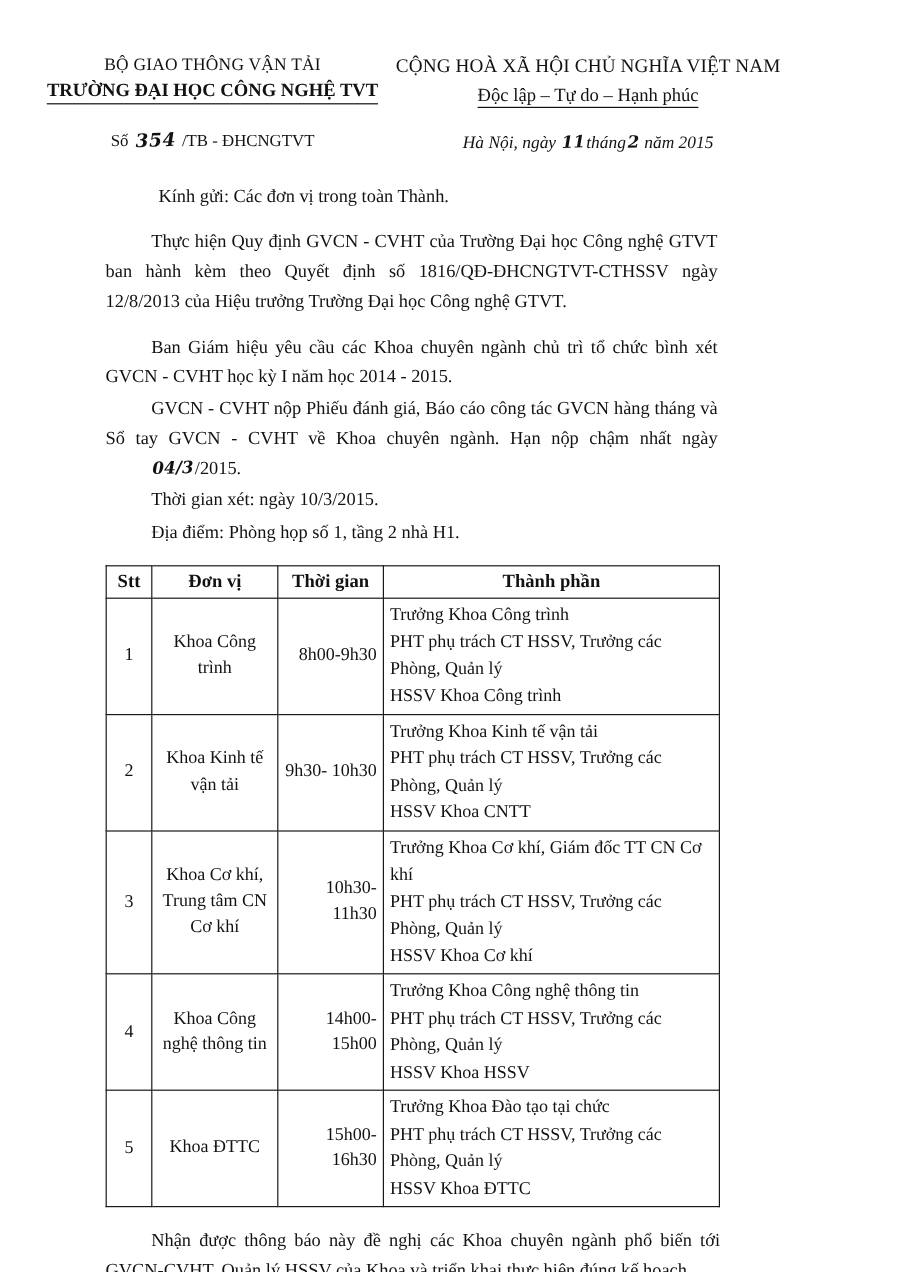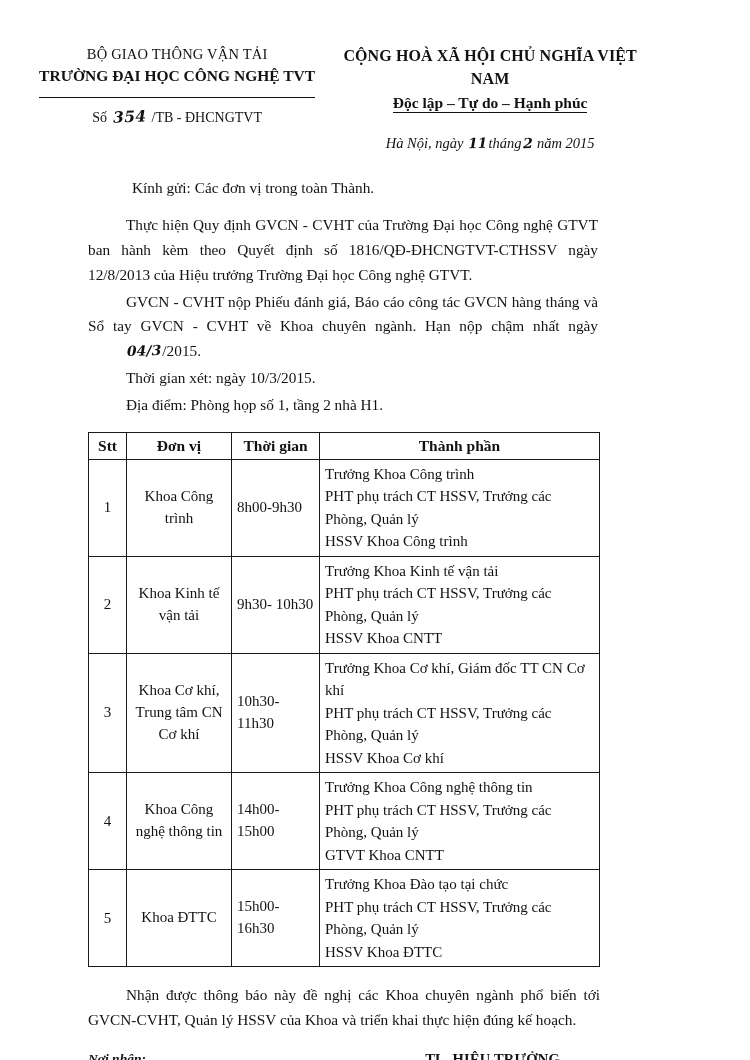--- a/index.html
+++ b/index.html
@@ -33,31 +33,31 @@
     font-size: 14.5px;
     letter-spacing: .2px;
     line-height: 1.45;
   }
   .org-line2 {
     font-size: 15.5px;
     font-weight: bold;
     line-height: 1.45;
     white-space: nowrap;
   }
-  .org-line2 .ul { border-bottom: 1.3px solid #121212; padding-bottom: 13px; }
+  .org-line2 .ul { border-bottom: 1.3px solid #121212; padding-bottom: 2px; }
 
   .nation-line1 {
     font-size: 16px;
-    font-weight: bold;
+    font-weight: normal;
     letter-spacing: .1px;
     line-height: 1.45;
   }
   .nation-line2 {
     font-size: 15.5px;
-    font-weight: bold;
+    font-weight: normal;
     line-height: 1.5;
     margin-top: 1px;
   }
   .nation-line2 .ul { border-bottom: 1.3px solid #121212; padding-bottom: 1px; }
 
   .doc-number {
     font-size: 14px;
     margin-top: 20px;
     white-space: nowrap;
   }
@@ -131,21 +131,21 @@
     font-weight: bold;
     font-size: 15.5px;
     padding: 4px 5px;
   }
   col.c-stt  { width: 38px; }
   col.c-unit { width: 105px; }
   col.c-time { width: 88px; }
   col.c-memb { width: auto; }
   td.stt  { text-align: center; }
   td.unit { text-align: center; line-height: 1.45; }
-  td.time { text-align: left; line-height: 1.45; }
+  td.time { text-align: right; line-height: 1.45; }
   td.memb { text-align: left; line-height: 1.5; padding-left: 7px; }
   td.memb .ml { display: block; }
 
   
   .closing {
     padding: 0 86px 0 88px;
     font-size: 15.3px;
     line-height: 1.62;
     text-align: justify;
     margin-top: 16px;
@@ -249,20 +249,21 @@
         <span>năm 2015</span>
       </div>
     </div>
 
   </div>
 
 
   <div class="body-block">
     <div class="kinh-gui">Kính gửi: Các đơn vị trong toàn Thành.</div>
     <div class="para">Thực hiện Quy định GVCN - CVHT của Trường Đại học Công nghệ GTVT ban hành kèm theo Quyết định số 1816/QĐ-ĐHCNGTVT-CTHSSV ngày 12/8/2013 của Hiệu trưởng Trường Đại học Công nghệ GTVT.</div>
+    <div class="para">Ban Giám hiệu yêu cầu các Khoa chuyên ngành chủ trì tổ chức bình xét GVCN - CVHT học kỳ I năm học 2014 - 2015.</div>
     <div class="para tight">
       <span>GVCN - CVHT nộp Phiếu đánh giá, Báo cáo công tác GVCN hàng tháng và Sổ tay GVCN - CVHT về Khoa chuyên ngành. Hạn nộp chậm nhất ngày</span>
       <span class="hand-sm">04/3</span><span>/2015.</span>
     </div>
     <div class="line-plain">Thời gian xét: ngày 10/3/2015.</div>
     <div class="line-plain">Địa điểm: Phòng họp số 1, tầng 2 nhà H1.</div>
   </div>
 
   <div class="sched-wrap">
     <table class="sched">
@@ -336,21 +337,21 @@
             <span class="ml">Công nghệ</span>
             <span class="ml">thông tin</span>
           </td>
           <td class="time">
             <span class="ml">14h00-</span>
             <span class="ml">15h00</span>
           </td>
           <td class="memb">
             <span class="ml">Trưởng Khoa Công nghệ thông tin</span>
             <span class="ml">PHT phụ trách CT HSSV, Trưởng các Phòng, Quản lý</span>
-            <span class="ml">GTVT Khoa CNTT</span>
+            <span class="ml">HSSV Khoa HSSV</span>
           </td>
         </tr>
         <tr>
           <td class="stt">5</td>
           <td class="unit">
             <span class="ml">Khoa ĐTTC</span>
           </td>
           <td class="time">
             <span class="ml">15h00-</span>
             <span class="ml">16h30</span>

